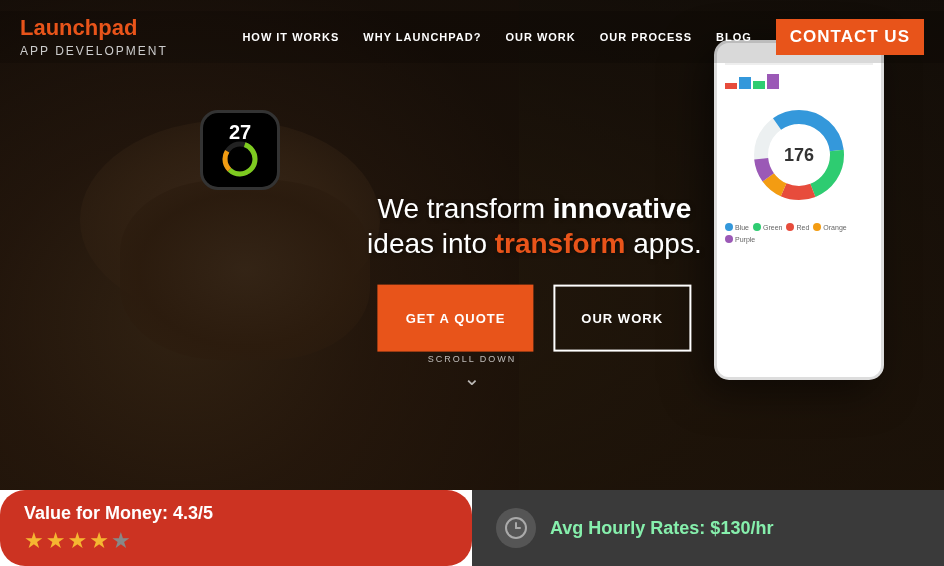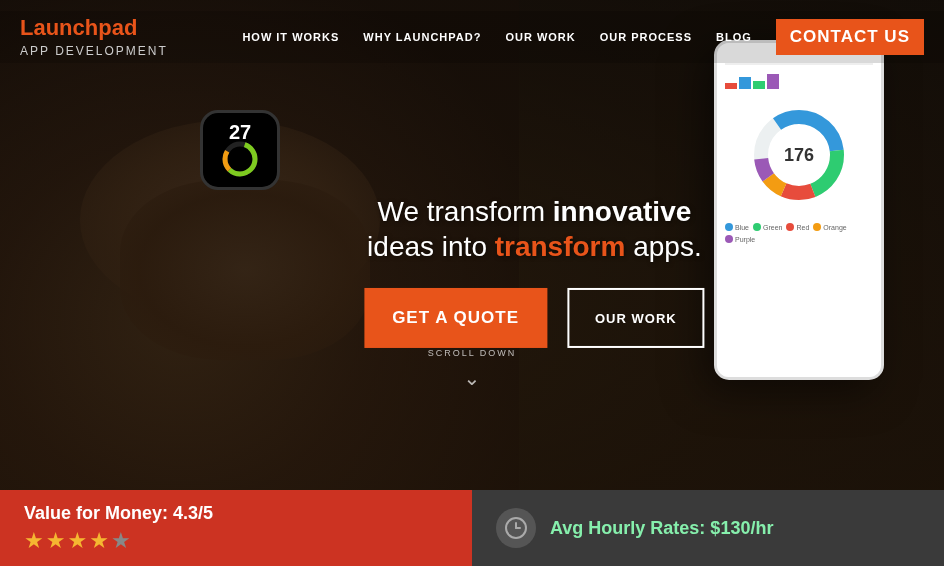--- a/index.html
+++ b/index.html
@@ -226,22 +226,22 @@
     .hero-buttons {
       display: flex;
       gap: 20px;
       justify-content: center;
       margin-top: 20px;
     }
     .btn-primary {
       background: #e8541a;
       color: #fff;
       border: none;
-      padding: 20px 28px;
-      font-size: 17px;
+      padding: 26px 28px;
+      font-size: 13px;
       font-weight: 700;
       letter-spacing: 1px;
       text-transform: uppercase;
       cursor: pointer;
     }
     .btn-secondary {
       background: transparent;
       color: #fff;
       border: 2px solid #fff;
       padding: 12px 26px;
@@ -259,21 +259,21 @@
       left: 50%;
       transform: translateX(-50%);
       z-index: 3;
       text-align: center;
       color: rgba(255,255,255,0.7);
     }
     .scroll-text {
       font-size: 9px;
       letter-spacing: 2px;
       text-transform: uppercase;
-      margin-bottom: 8px;
+      margin-bottom: 2px;
     }
     .scroll-arrow {
       font-size: 20px;
       color: rgba(255,255,255,0.7);
     }
 
     
     .bottom-bar {
       position: absolute;
       bottom: 0; left: 0; right: 0;
@@ -281,20 +281,21 @@
       display: flex;
       z-index: 10;
     }
     .bottom-left {
       background: #cc3322;
       width: 50%;
       display: flex;
       flex-direction: column;
       justify-content: center;
       padding: 0 24px;
+      border-radius: 25px;
     }
     .bottom-left-title {
       color: #fff;
       font-size: 18px;
       font-weight: 700;
       margin-bottom: 4px;
     }
     .stars {
       display: flex;
       gap: 2px;

